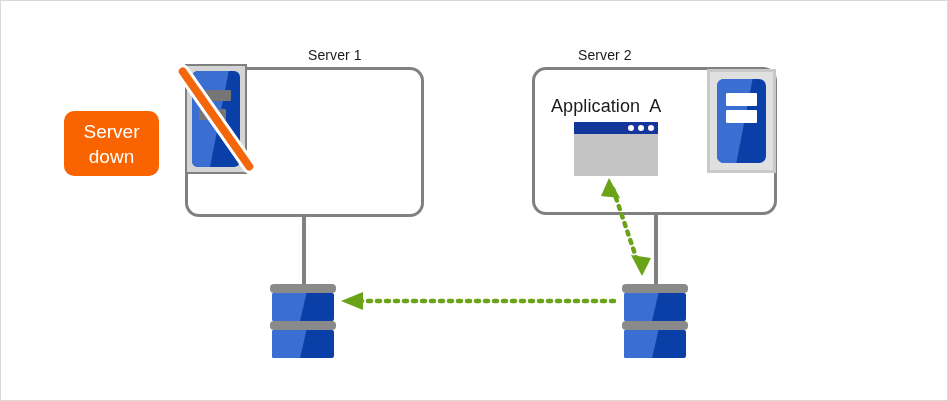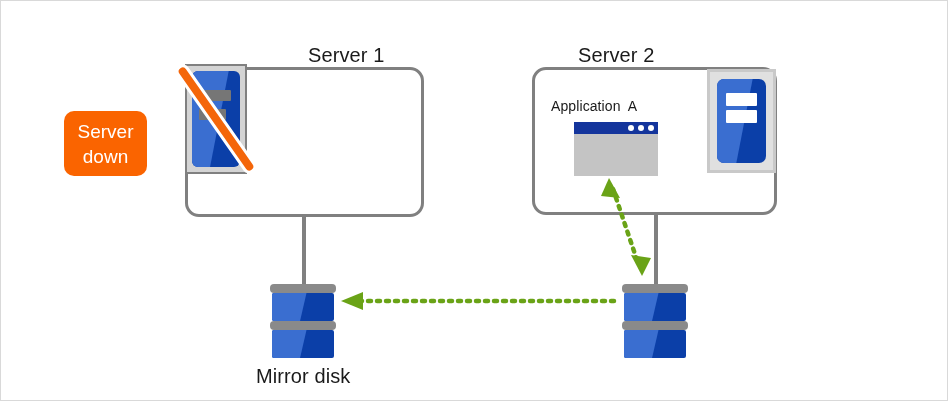--- a/index.html
+++ b/index.html
@@ -15,28 +15,28 @@
     background:#ffffff;
     box-sizing:border-box;
     border:1px solid #d9d9d9;
     overflow:hidden;
   }
 
   
   .label{
     position:absolute;
     color:#1a1a1a;
-    font-size:20px;
+    font-size:14px;
     line-height:22px;
     white-space:pre;
     letter-spacing:0.1px;
   }
   #server1-title{left:307px;top:43px;}
   #server2-title{left:577px;top:43px;text-align:right;}
-  #app-a-label{left:550px;top:94px;font-size:14px;}
+  #app-a-label{left:550px;top:94px;font-size:18px;}
   #mirror-disk-label{left:255px;top:364px;}
   #data-recovery-label{left:398px;top:273px;}
 
   
   .server-box{
     position:absolute;
     border:3px solid #808080;
     border-radius:14px;
     background:#ffffff;
     box-sizing:border-box;
@@ -149,21 +149,21 @@
   }
   .disk-body.p1{top:9px;}
   .disk-body.p2{top:46px;}
 
   
   #arrow-layer{position:absolute;left:0;top:0;width:948px;height:401px;pointer-events:none;}
 
   
   #server-down-badge{
     position:absolute;
-    left:63px;top:110px;width:83px;height:65px;
+    left:63px;top:110px;width:95px;height:65px;
     background:#fa6400;
     border-radius:10px;
     color:#ffffff;
     display:flex;
     flex-direction:column;
     align-items:center;
     justify-content:center;
     font-size:19px;
     line-height:25px;
     text-align:left;
@@ -224,21 +224,20 @@
     <div class="disk-body p2"></div>
   </div>
 
   <div class="disk" id="disk-right">
     <div class="disk-cap c1"></div>
     <div class="disk-body p1"></div>
     <div class="disk-cap c2"></div>
     <div class="disk-body p2"></div>
   </div>
 
-  <div class="label" id="mirror-disk-label">Mirror disk</div>
 
   <svg id="arrow-layer" viewBox="0 0 948 401" xmlns="http://www.w3.org/2000/svg">
 
     <g>
       <line x1="613" y1="300" x2="355" y2="300" stroke="#6aa317" stroke-width="4.5" stroke-dasharray="3 6" stroke-linecap="round"></line>
       <polygon points="340,300 362,291 362,309" fill="#6aa317"></polygon>
     </g>
 
     <g>
       <line x1="612" y1="188" x2="637" y2="262" stroke="#6aa317" stroke-width="4.5" stroke-dasharray="3 6" stroke-linecap="round"></line>

